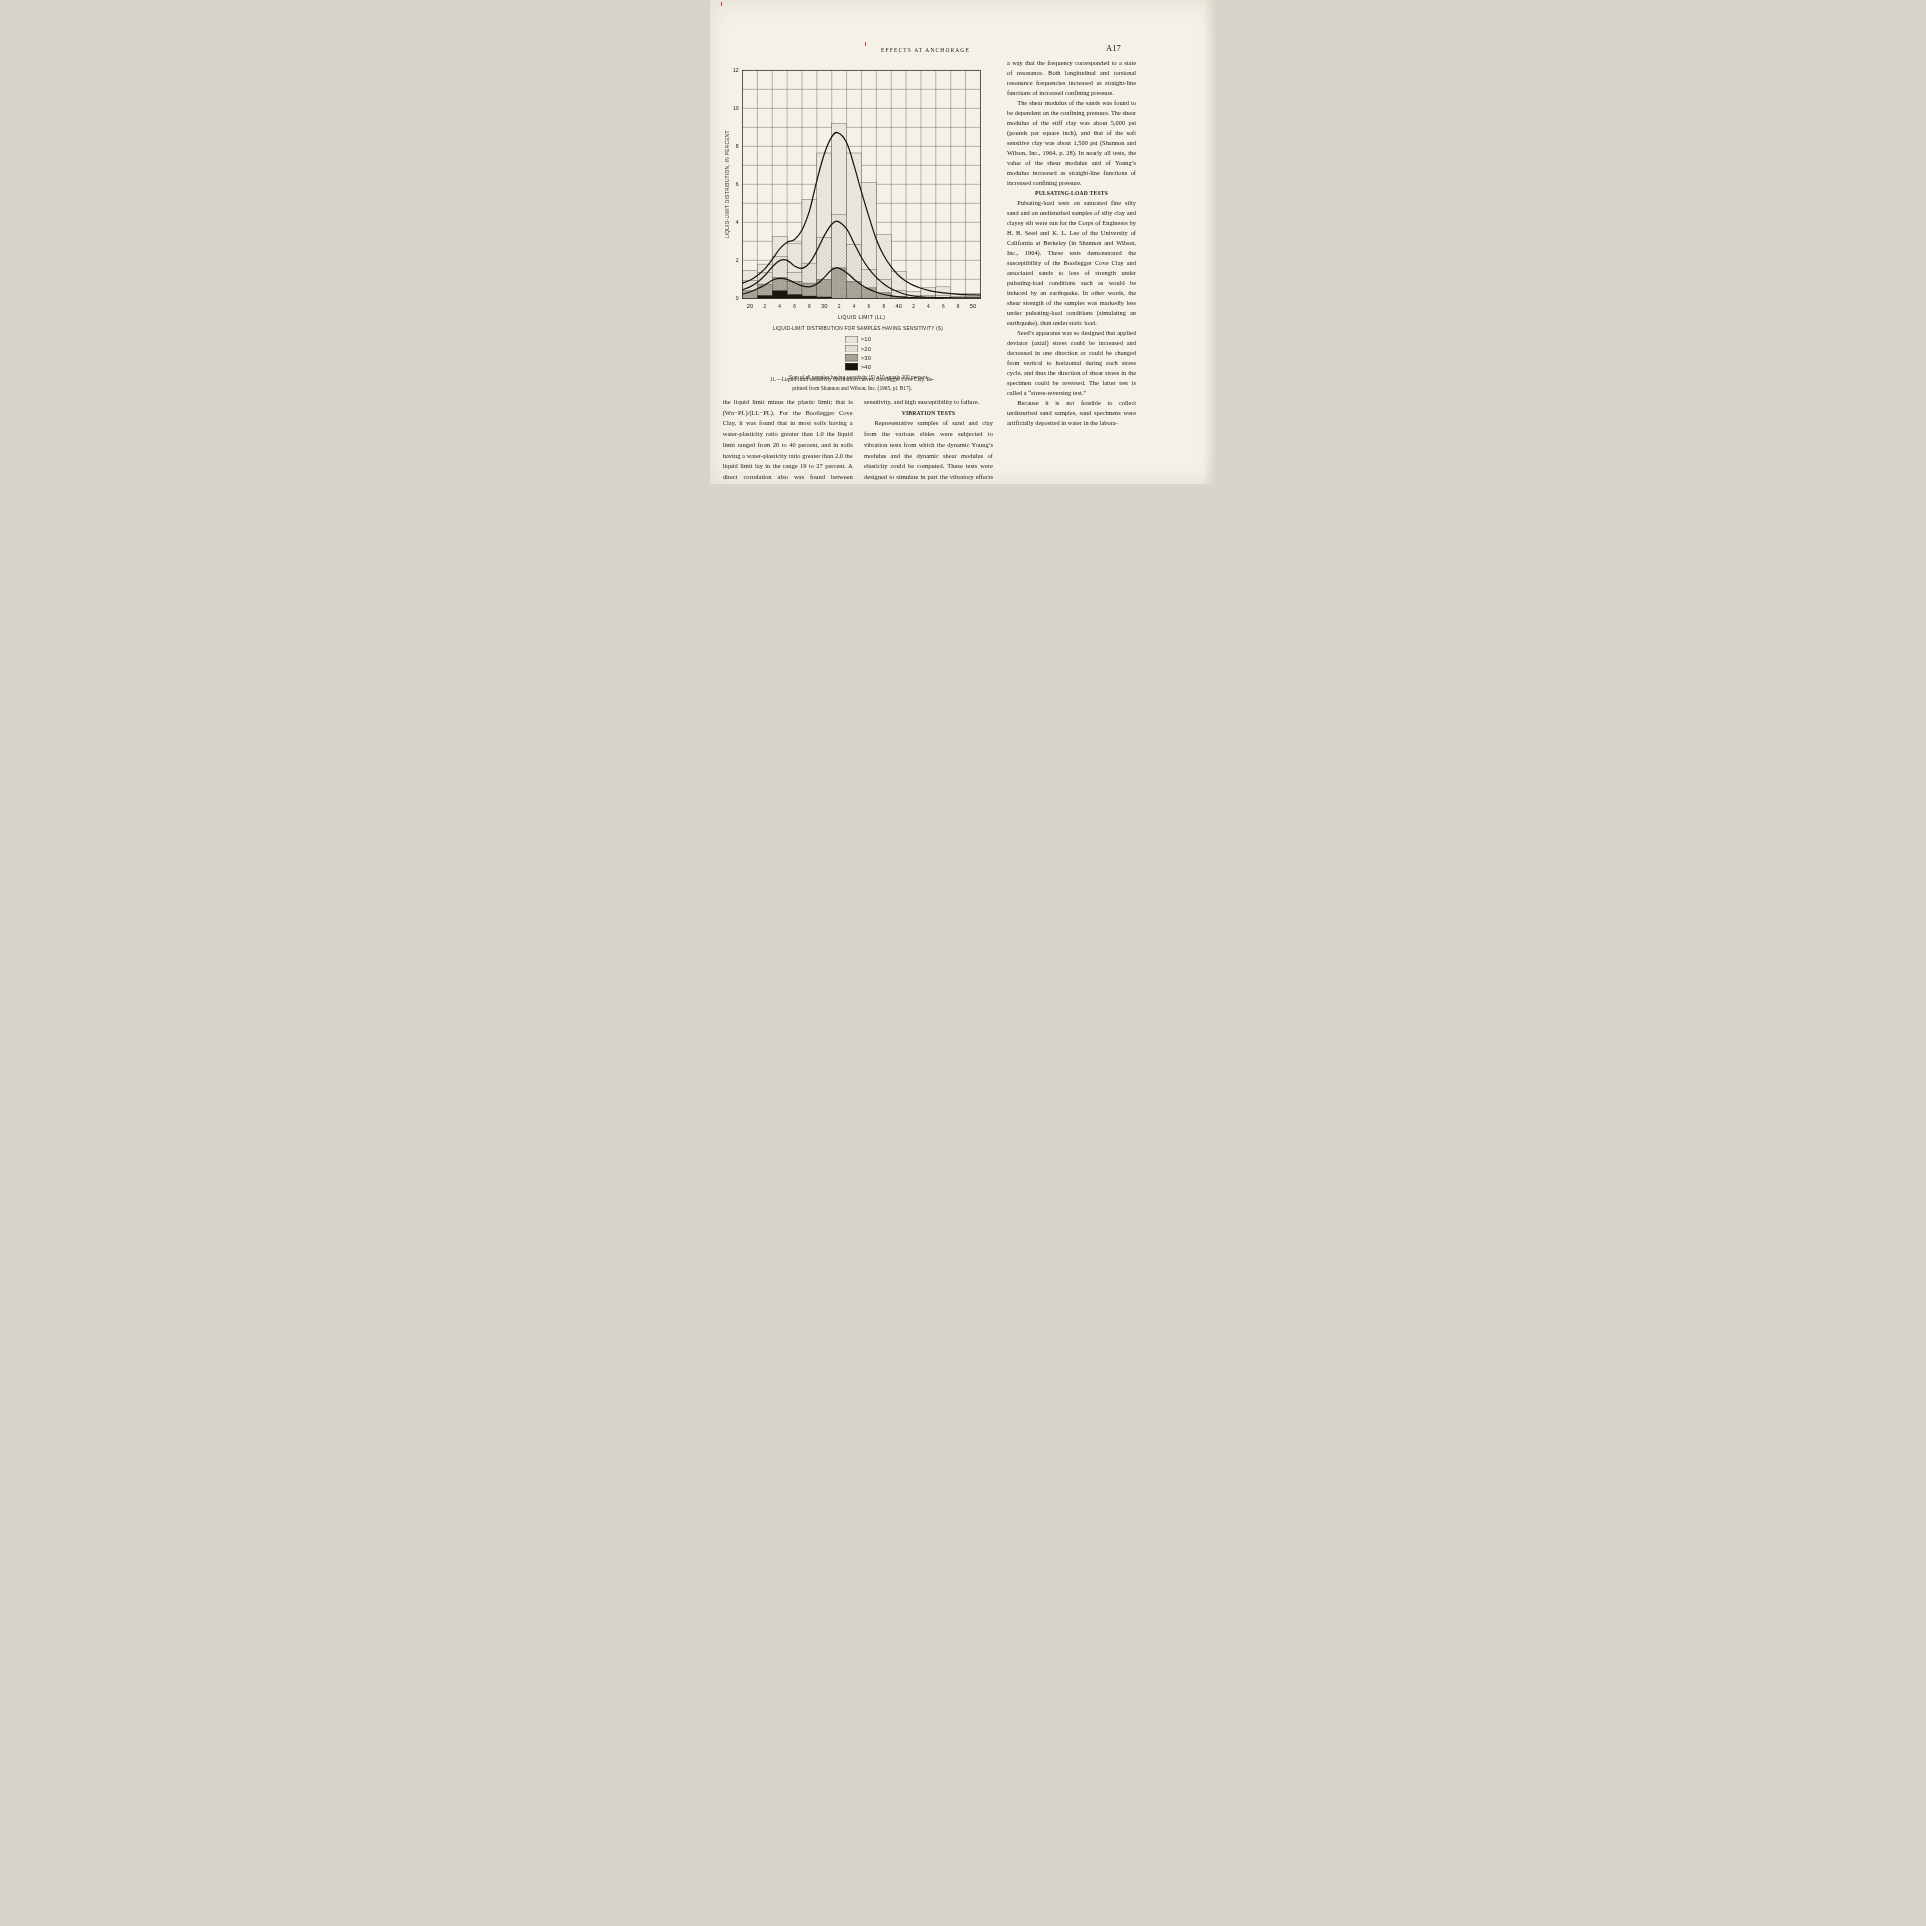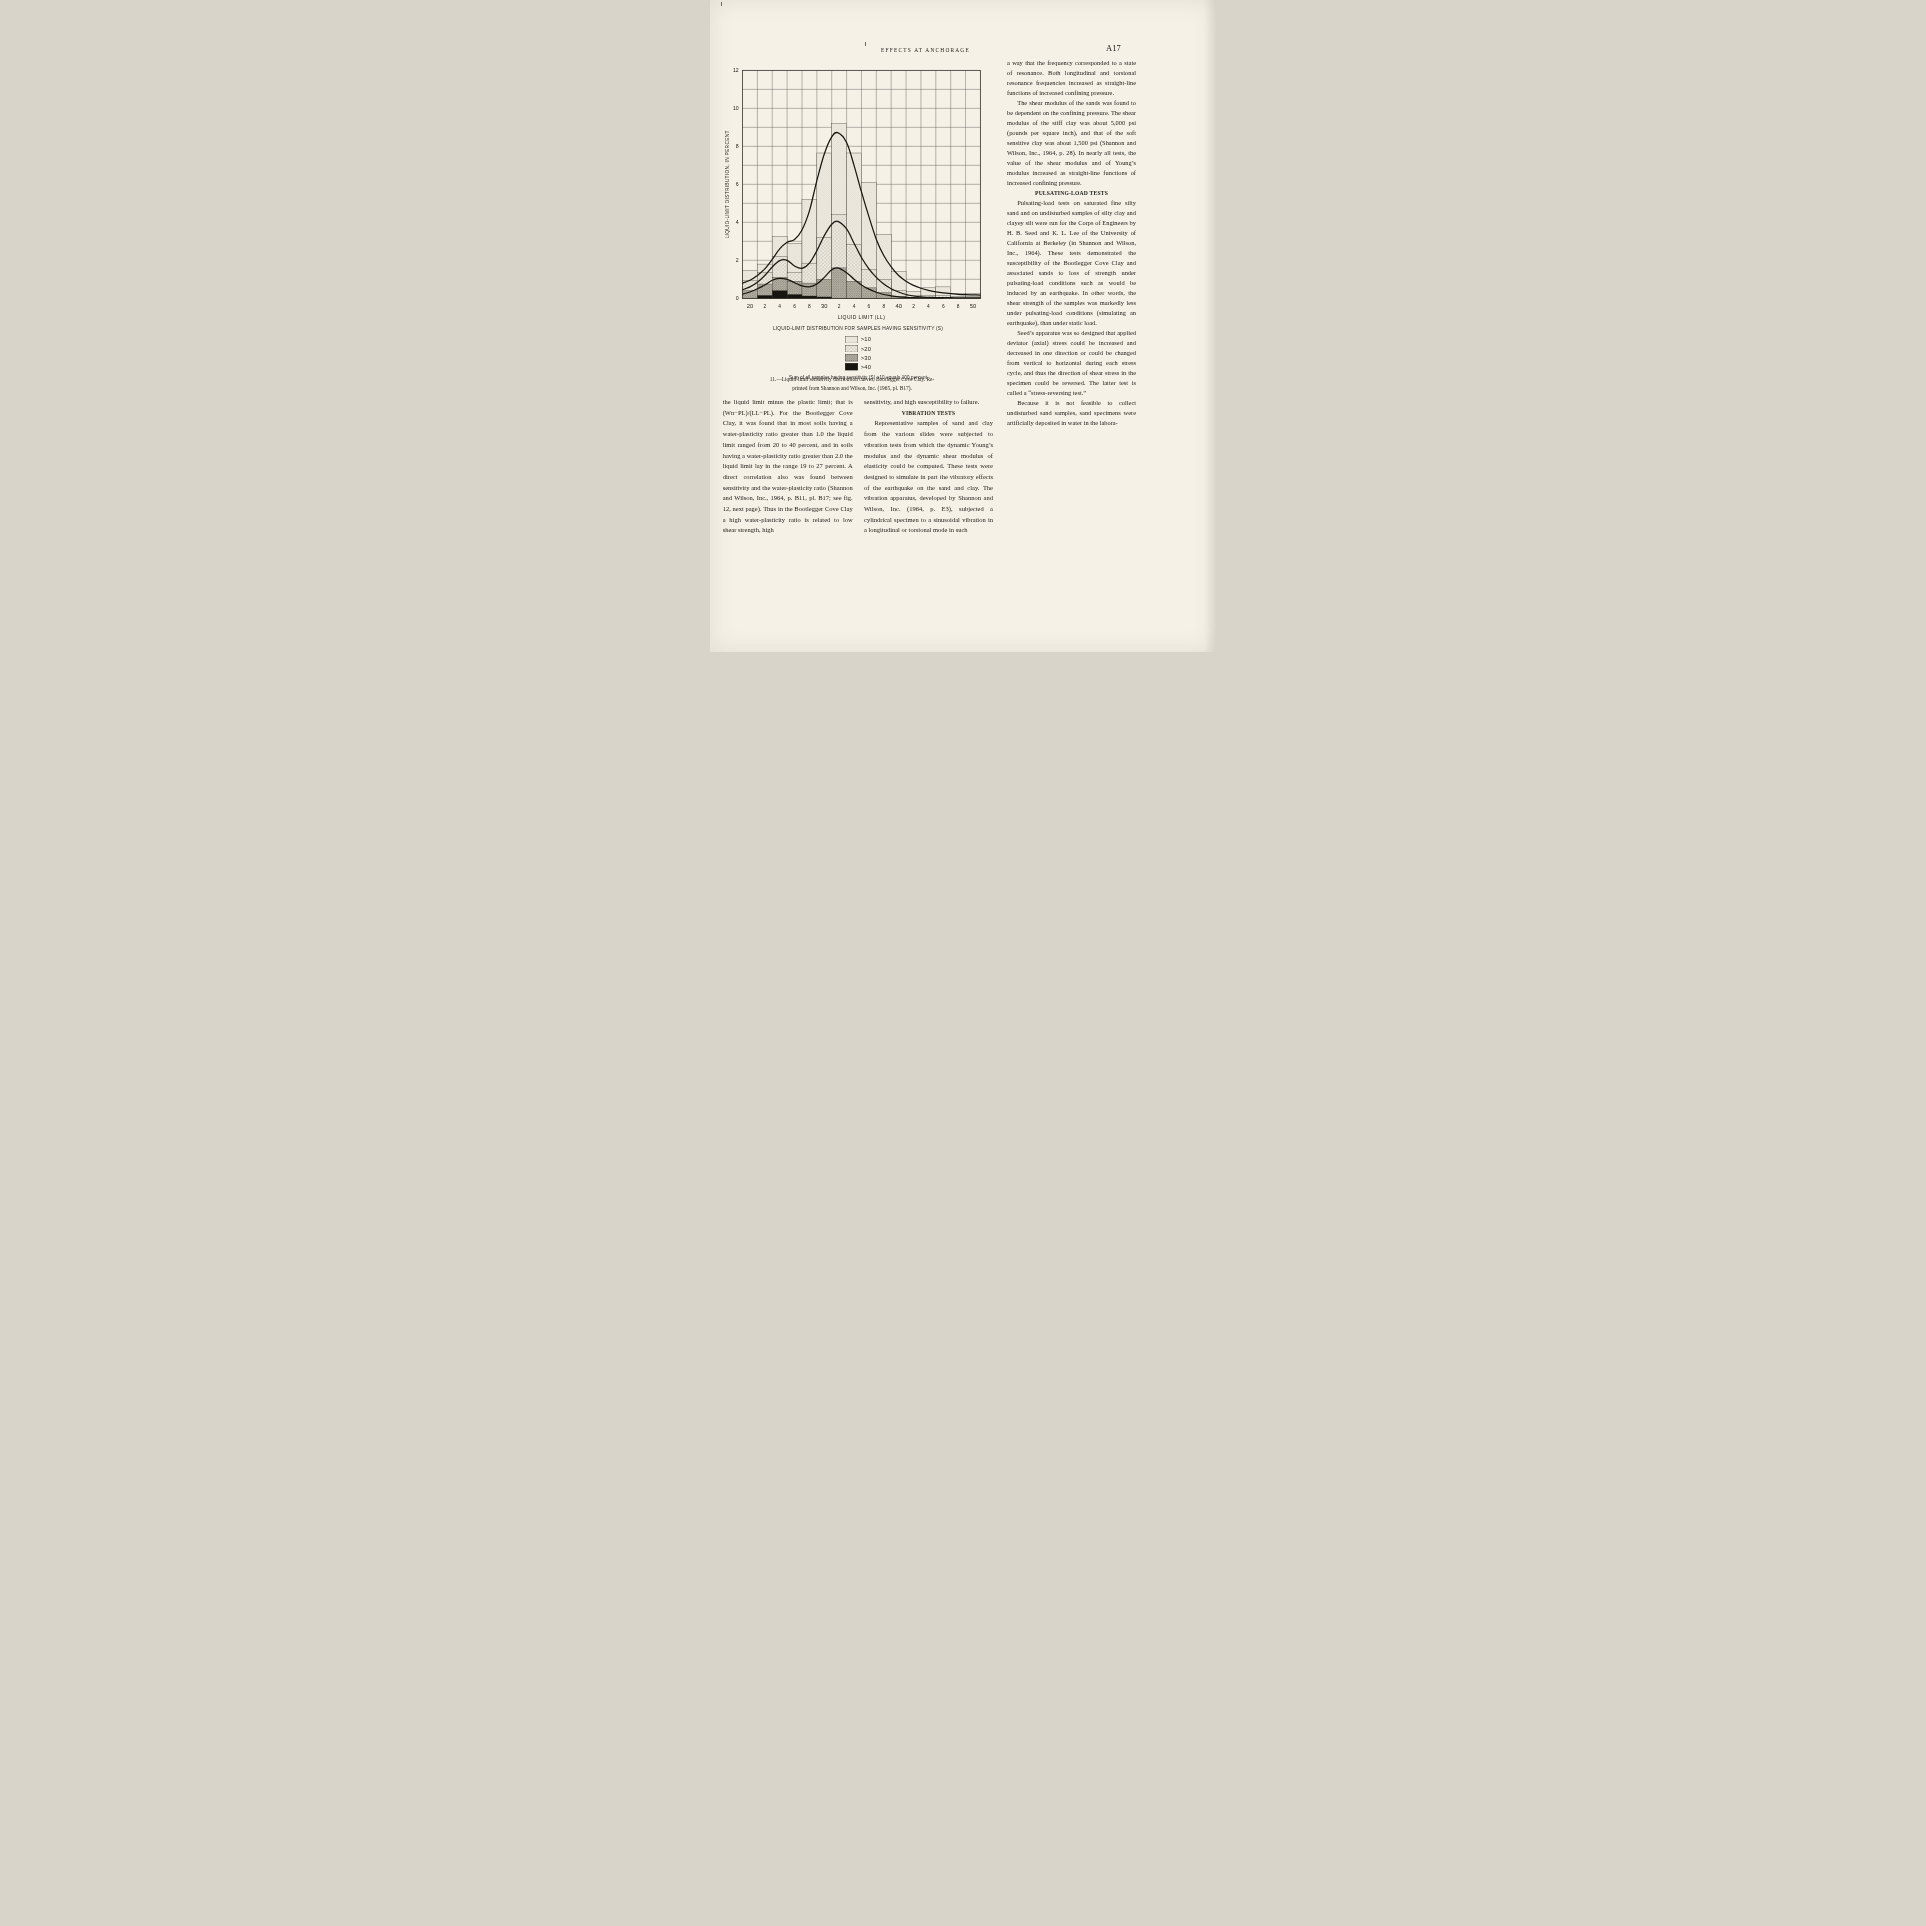--- a/index.html
+++ b/index.html
@@ -1,16 +1,16 @@
 <!DOCTYPE html>
 <html style="font-size:6.2px"><head>
 <meta charset="utf-8">
 <style>
   html,body{margin:0;padding:0;background:#d8d4c9;}
-  .page{position:relative;width:506px;height:652px;margin:0 auto;
+  .page{position:relative;width:506px;height:484px;margin:0 auto;
         background:#f5f1e7;
         font-family:"Liberation Serif",serif;color:#1d1b16;overflow:hidden;
         box-shadow:inset 0 0 23px rgba(90,80,60,0.12);}
   .edge-shade{position:absolute;top:0;right:0;width:11.6px;height:100%;
         background:linear-gradient(to right,rgba(70,60,45,0) ,rgba(70,60,45,0.10));}
   .scan-mark{position:absolute;background:#b8483a;}
   .header-title{position:absolute;top:47px;left:0;width:431px;text-align:center;
         font-size:5.4px;letter-spacing:1.2px;color:#23211b;}
   .page-number{position:absolute;top:43px;left:396px;font-size:8.5px;color:#16140f;}
   .figure-chart{position:absolute;left:14.6px;top:65px;}

